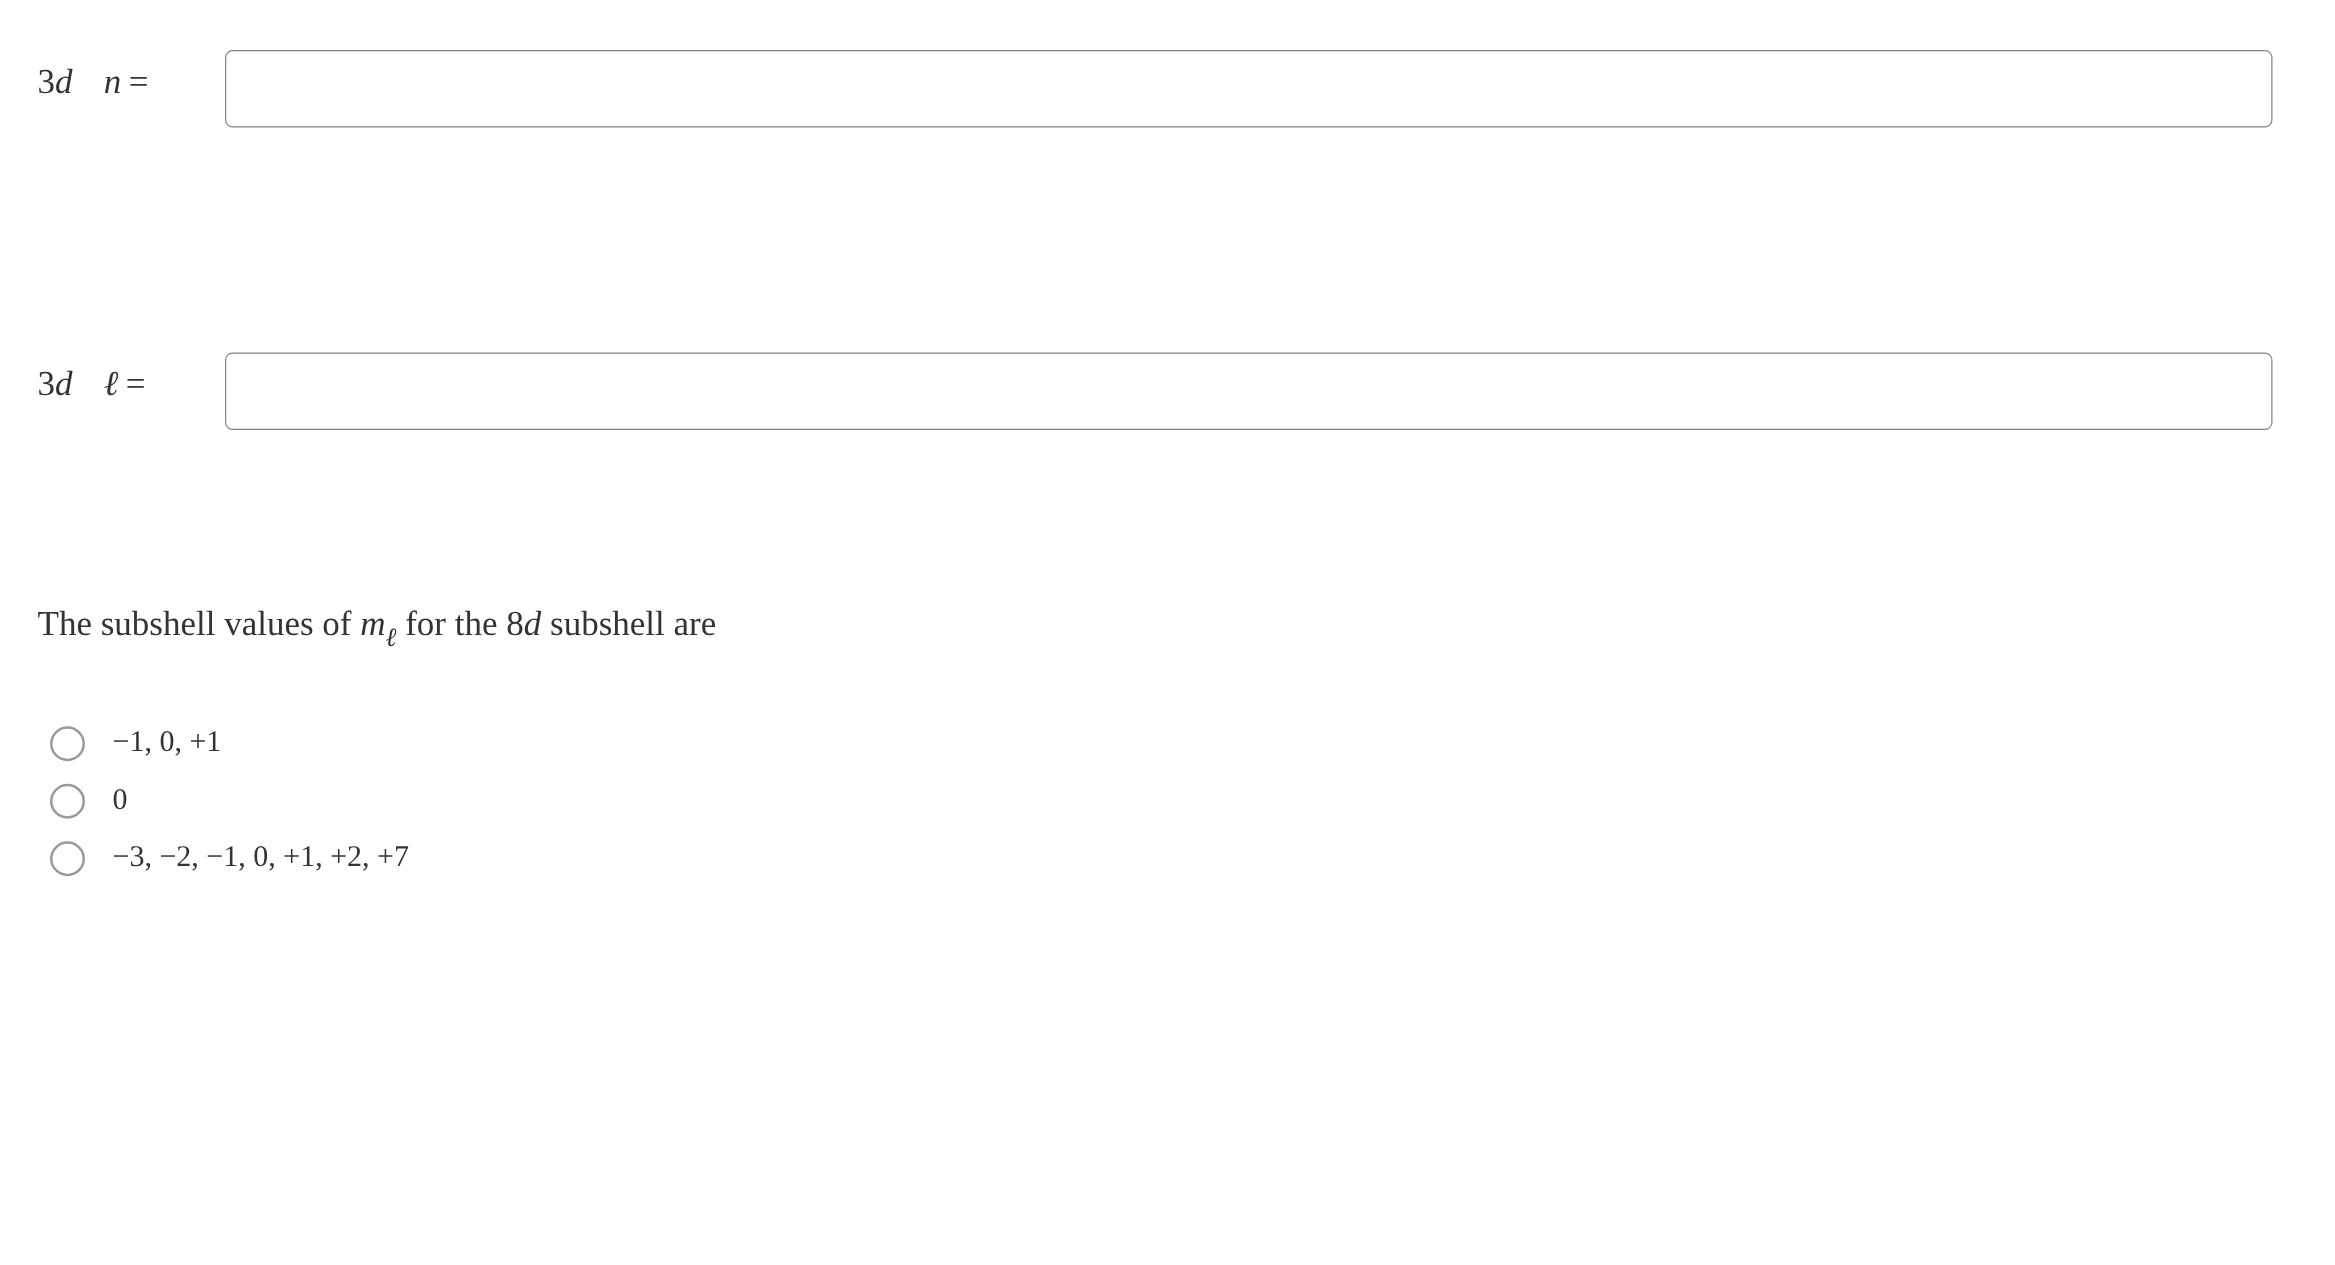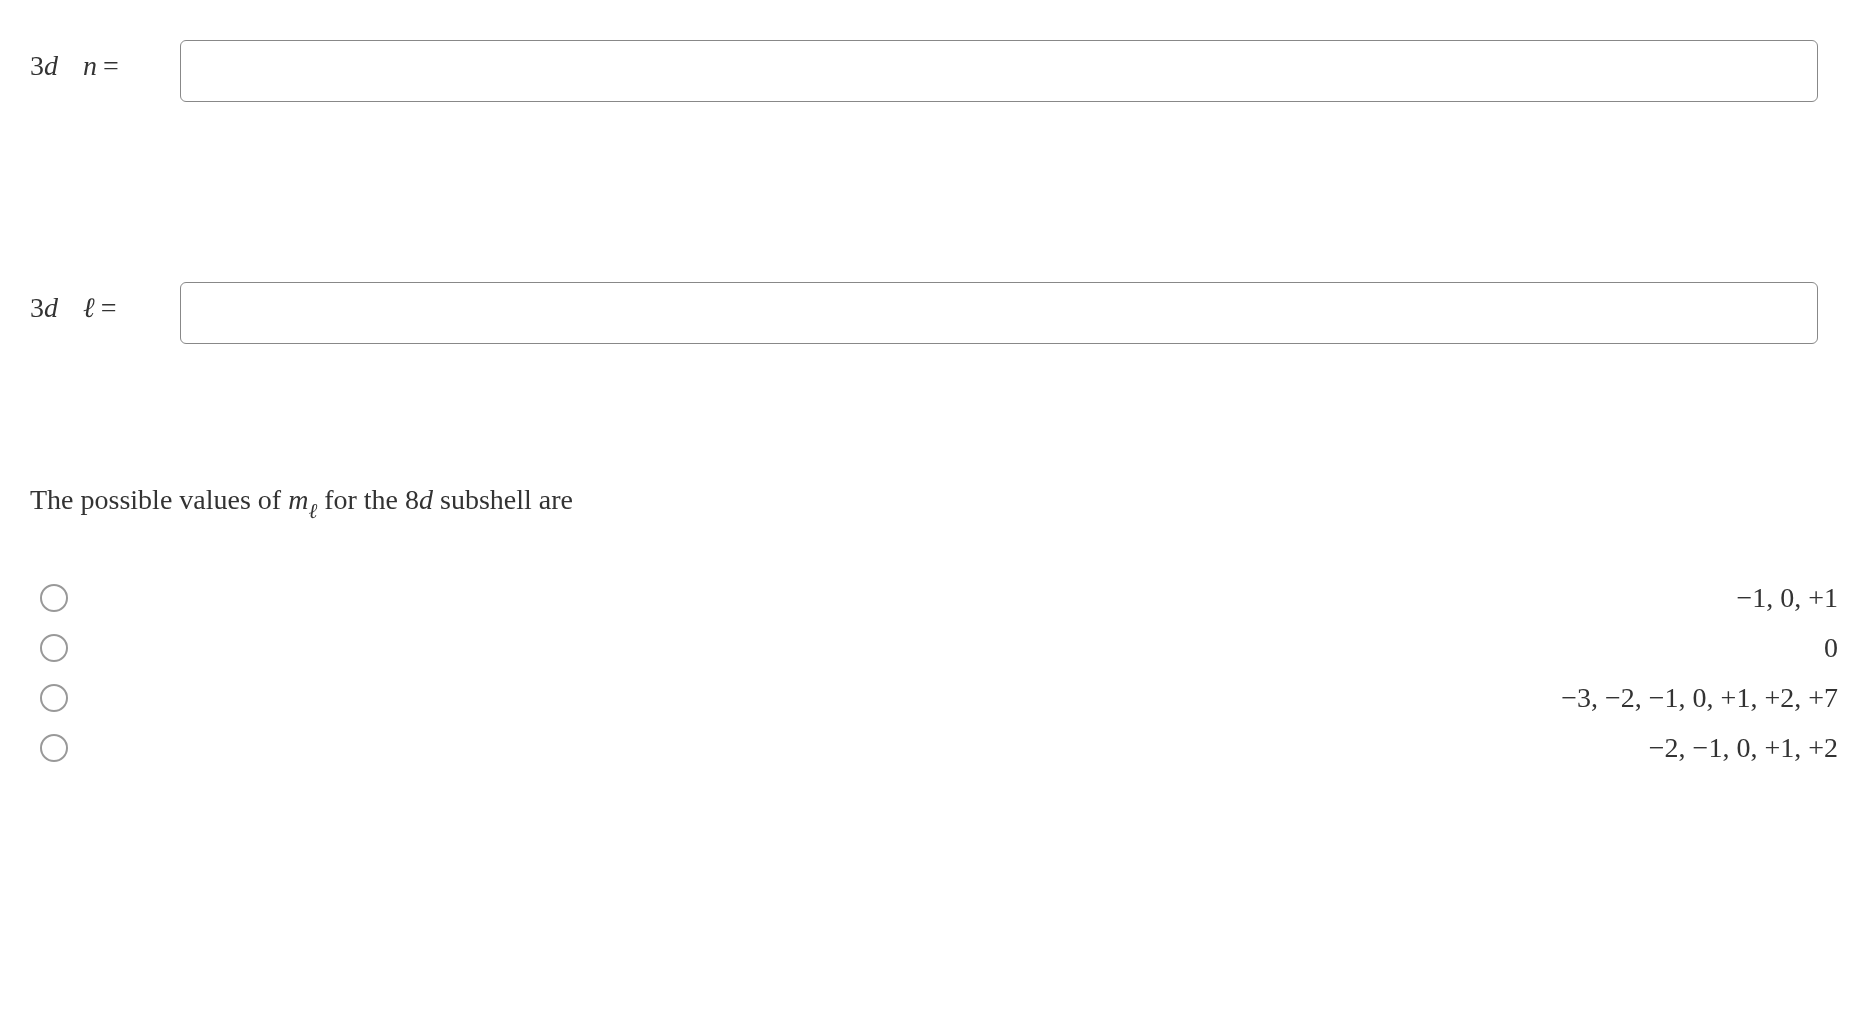--- a/index.html
+++ b/index.html
@@ -1,17 +1,16 @@
 <!DOCTYPE html>
 <html><head>
   <meta charset="utf-8">
   <style>
     * {
       box-sizing: border-box;
-      justify-content: space-between;
     }
     body {
       font-family: Georgia, 'Times New Roman', serif;
       font-size: 28px;
       color: #333;
       background: #fff;
       margin: 0;
       padding: 40px 30px;
     }
     .input-row {
@@ -80,21 +79,21 @@
       width: 28px;
       height: 28px;
       border: 2.5px solid #999;
       border-radius: 50%;
       margin-right: 22px;
       flex-shrink: 0;
       background: #fff;
       cursor: pointer;
     }
     .option-text {
-      font-size: 28px;
+      font-size: 24px;
     }
     .math {
       font-family: Georgia, 'Times New Roman', serif;
     }
     .ell {
       font-style: italic;
     }
   </style>
 </head>
 <body>
@@ -109,33 +108,29 @@
 
 <div class="input-row">
   <div class="input-label">
     <span class="subshell">3</span><span class="subshell-d">d</span>
     <span class="var ell">ℓ</span><span class="equals">=</span>
   </div>
   <input type="text" class="text-input" value="" style="">
 </div>
 
 <div class="question-text">
-  <span>The possible values of </span><span class="mvar">m</span><span class="sub">ℓ</span><span> for the 8</span><span class="mvar">d</span><span> subshell are</span>
+  <span>The subshell values of </span><span class="mvar">m</span><span class="sub">ℓ</span><span> for the 8</span><span class="mvar">d</span><span> subshell are</span>
 </div>
 
 <div class="options">
   <div class="option-row">
     <div class="radio"></div>
     <div class="option-text math">−1, 0, +1</div>
   </div>
   <div class="option-row">
     <div class="radio"></div>
     <div class="option-text math">0</div>
   </div>
   <div class="option-row">
     <div class="radio"></div>
     <div class="option-text math">−3, −2, −1, 0, +1, +2, +7</div>
   </div>
-  <div class="option-row">
-    <div class="radio"></div>
-    <div class="option-text math">−2, −1, 0, +1, +2</div>
-  </div>
 </div>
 
 </body></html>

